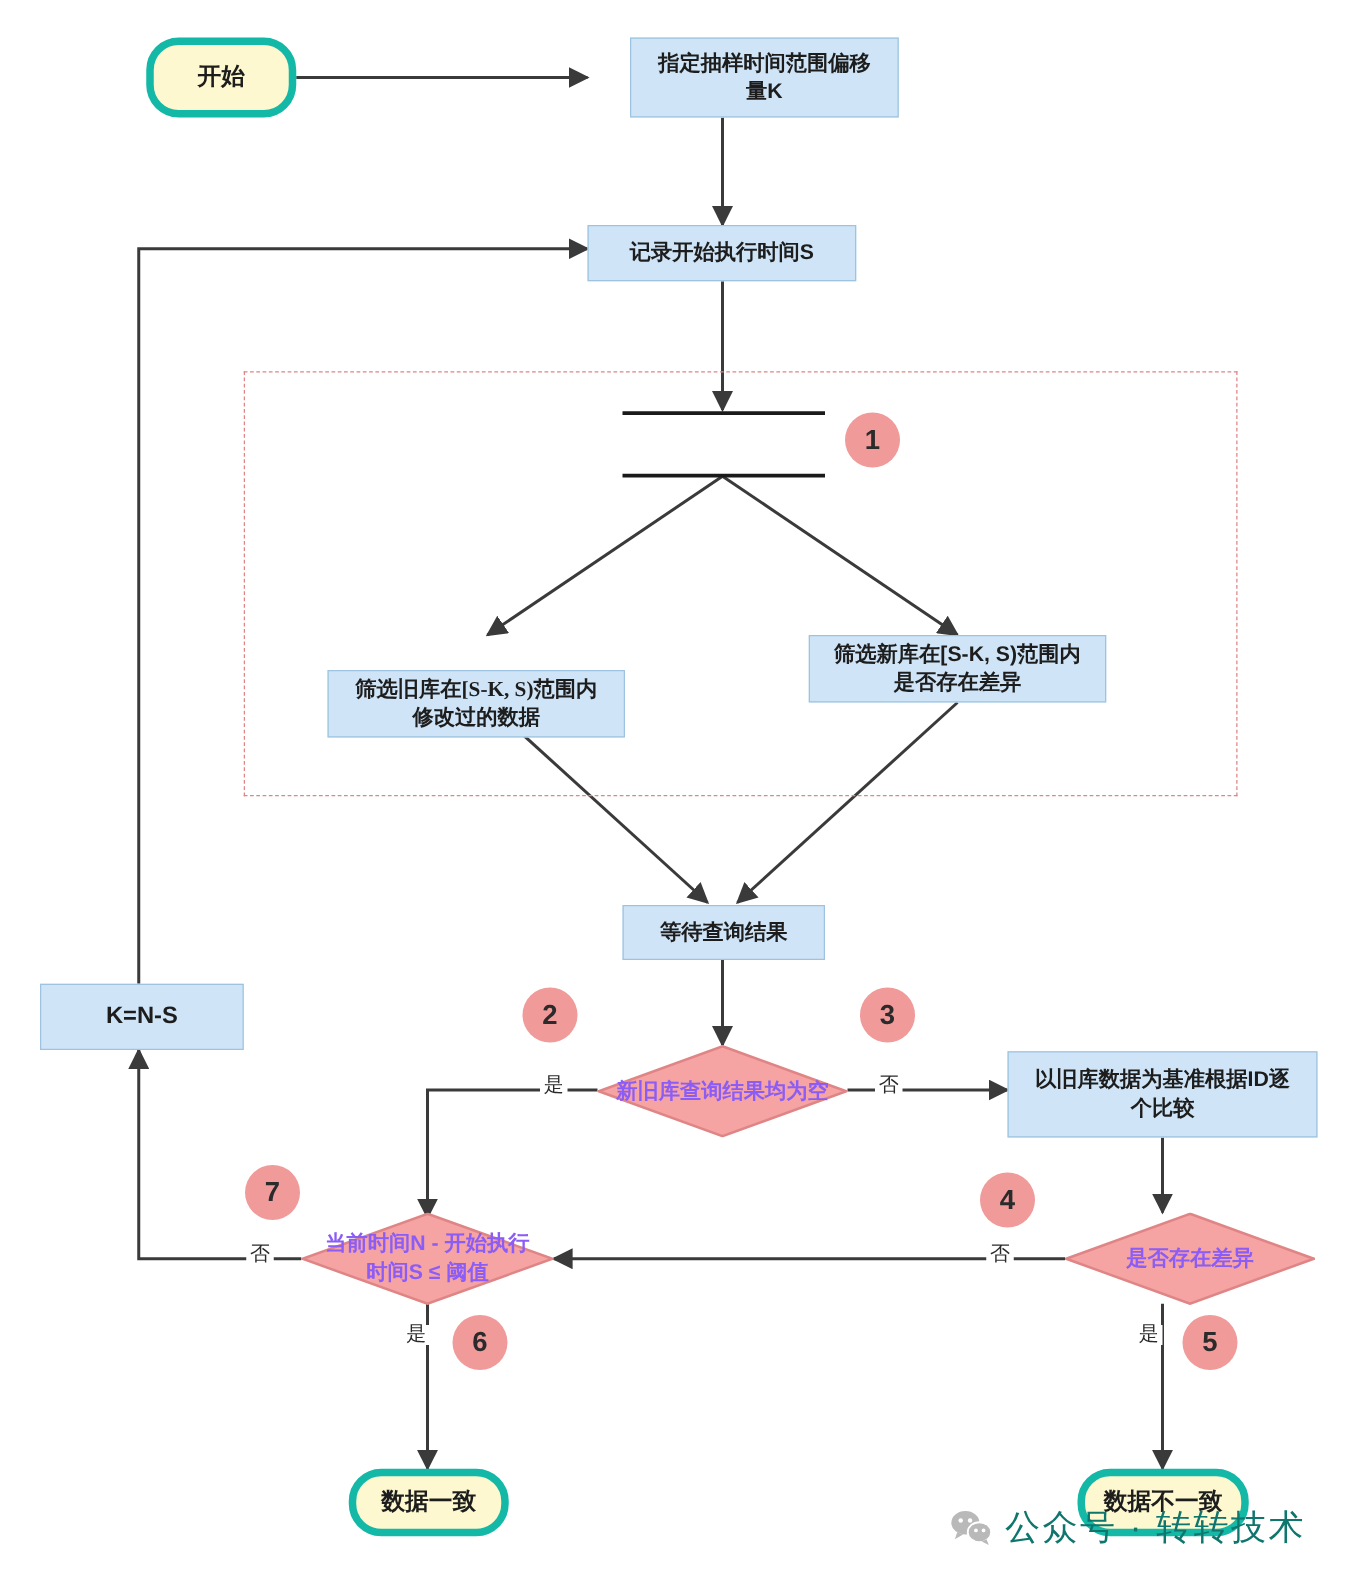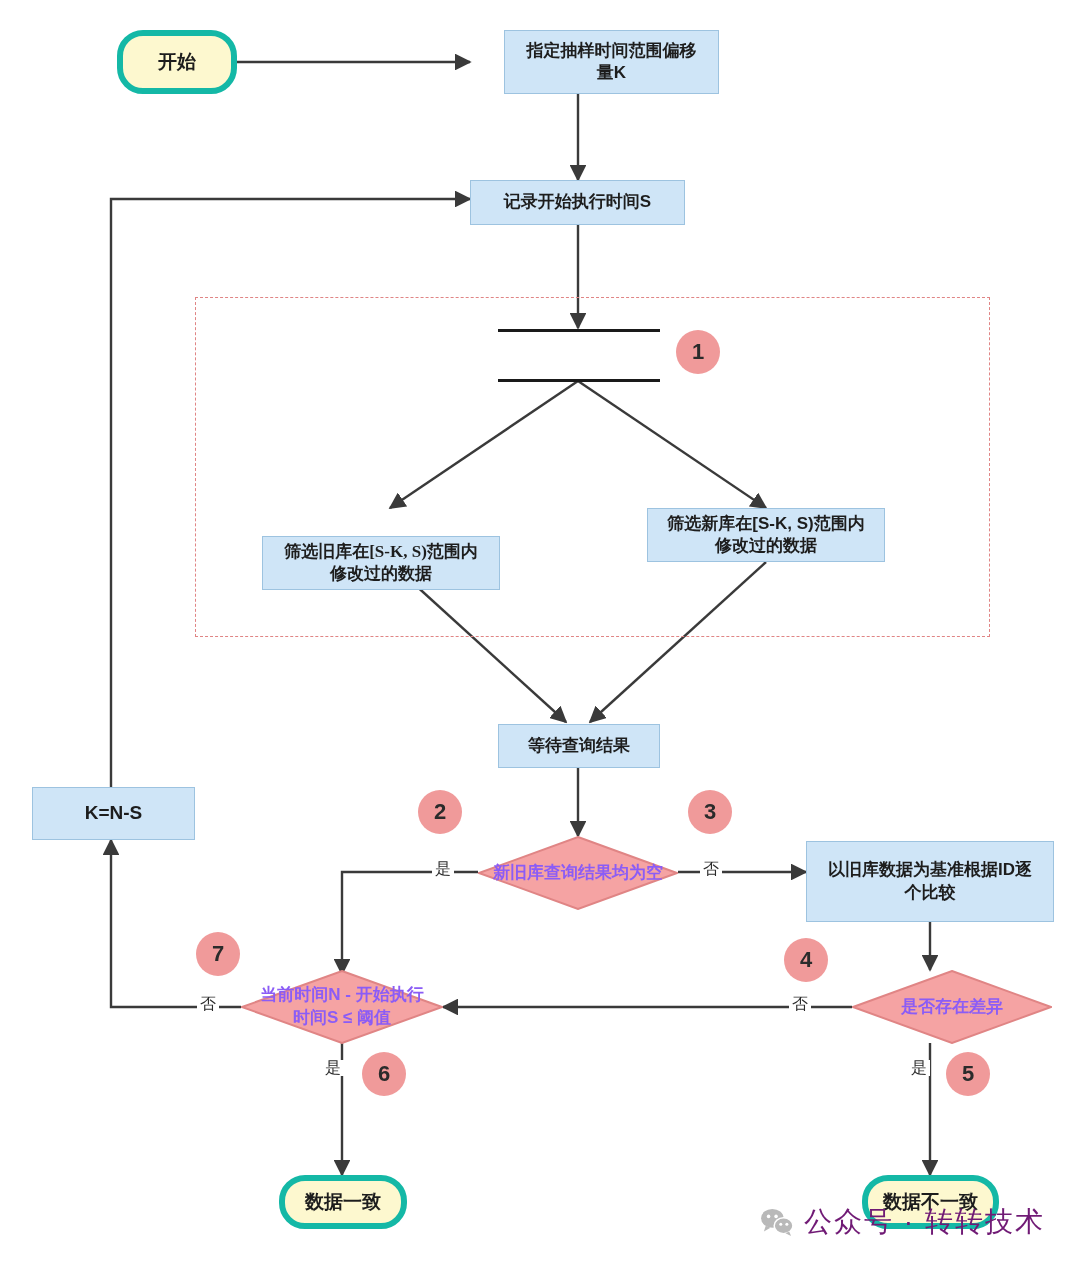--- a/index.html
+++ b/index.html
@@ -112,21 +112,21 @@
     box-sizing: border-box;
     background: transparent;
   }
 
   
   .watermark {
     position: absolute;
     display: flex;
     align-items: center;
     gap: 10px;
-    color: #701a75;
+    color: #0f766e;
     font-size: 28px;
     font-weight: 400;
     letter-spacing: 2px;
     white-space: nowrap;
   }
   .watermark .wm-icon {
     display: inline-flex;
     width: 34px;
     height: 30px;
   }
@@ -196,35 +196,35 @@
   <div class="forkbar" style="left:498px; top:329px; width:162px;"></div>
   <div class="forkbar" style="left:498px; top:379px; width:162px;"></div>
 
   <div class="node process" style="left:262px; top:536px; width:238px; height:54px;font-family:Liberation Serif, serif;">
     <span>筛选旧库在[S-K, S)范围内
 修改过的数据</span>
   </div>
 
   <div class="node process" style="left:647px; top:508px; width:238px; height:54px;">
     <span>筛选新库在[S-K, S)范围内
-修改过的数据</span>
+是否存在差异</span>
   </div>
 
   <div class="node process" style="left:498px; top:724px; width:162px; height:44px;">
     <span>等待查询结果</span>
   </div>
 
   <div class="decision-wrap" style="left:478px; top:836px; width:200px; height:74px;">
     <svg class="dshape" viewBox="0 0 200 74" preserveAspectRatio="none" xmlns="http://www.w3.org/2000/svg">
       <polygon points="100,1 199,37 100,73 1,37" fill="#f5a3a3" stroke="#e08585" stroke-width="2"></polygon>
     </svg>
     <div class="dlabel">新旧库查询结果均为空</div>
   </div>
 
-  <div class="node process" style="left:806px; top:841px; width:248px; height:81px;">
+  <div class="node process" style="left:806px; top:841px; width:248px; height:69px;">
     <span>以旧库数据为基准根据ID逐
 个比较</span>
   </div>
 
   <div class="decision-wrap" style="left:852px; top:970px; width:200px; height:74px;">
     <svg class="dshape" viewBox="0 0 200 74" preserveAspectRatio="none" xmlns="http://www.w3.org/2000/svg">
       <polygon points="100,1 199,37 100,73 1,37" fill="#f5a3a3" stroke="#e08585" stroke-width="2"></polygon>
     </svg>
     <div class="dlabel">是否存在差异</div>
   </div>

